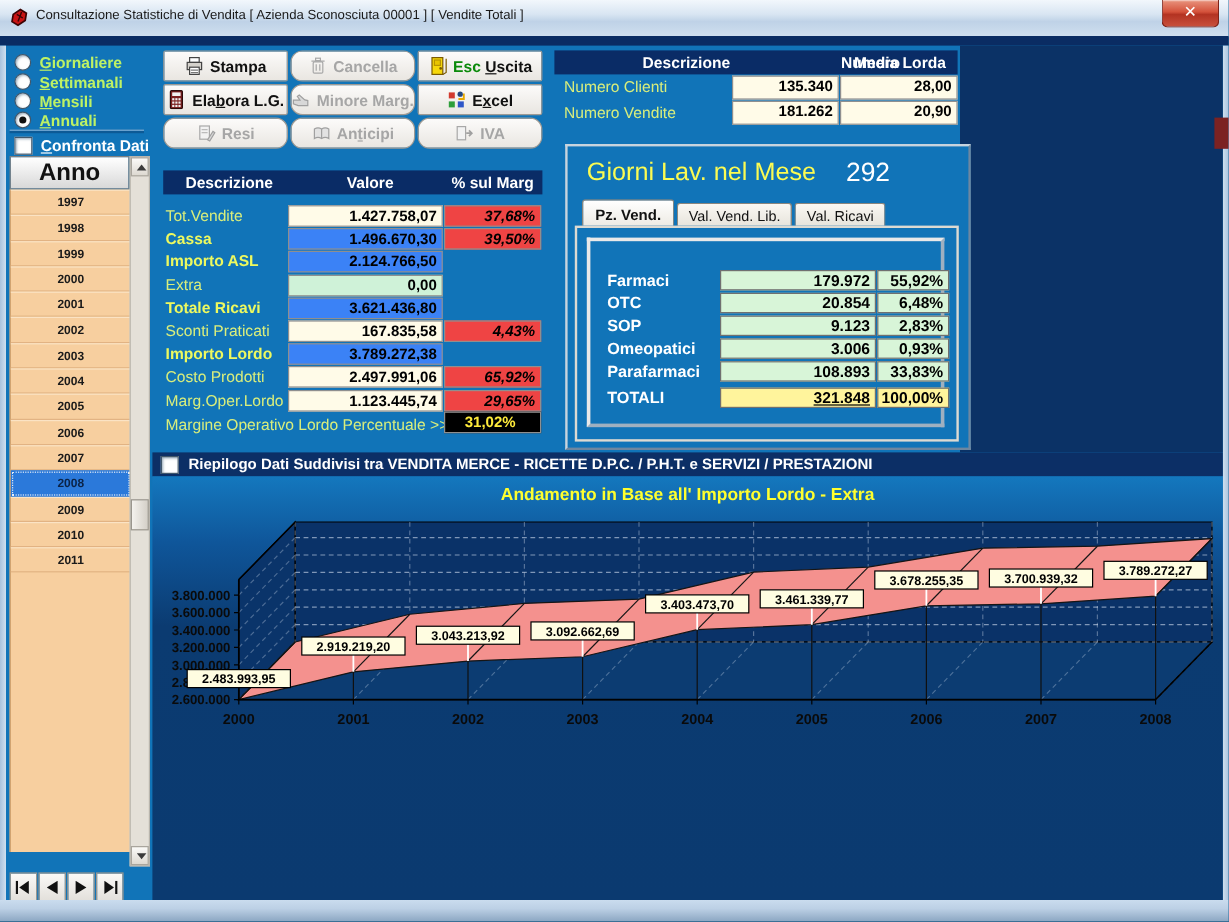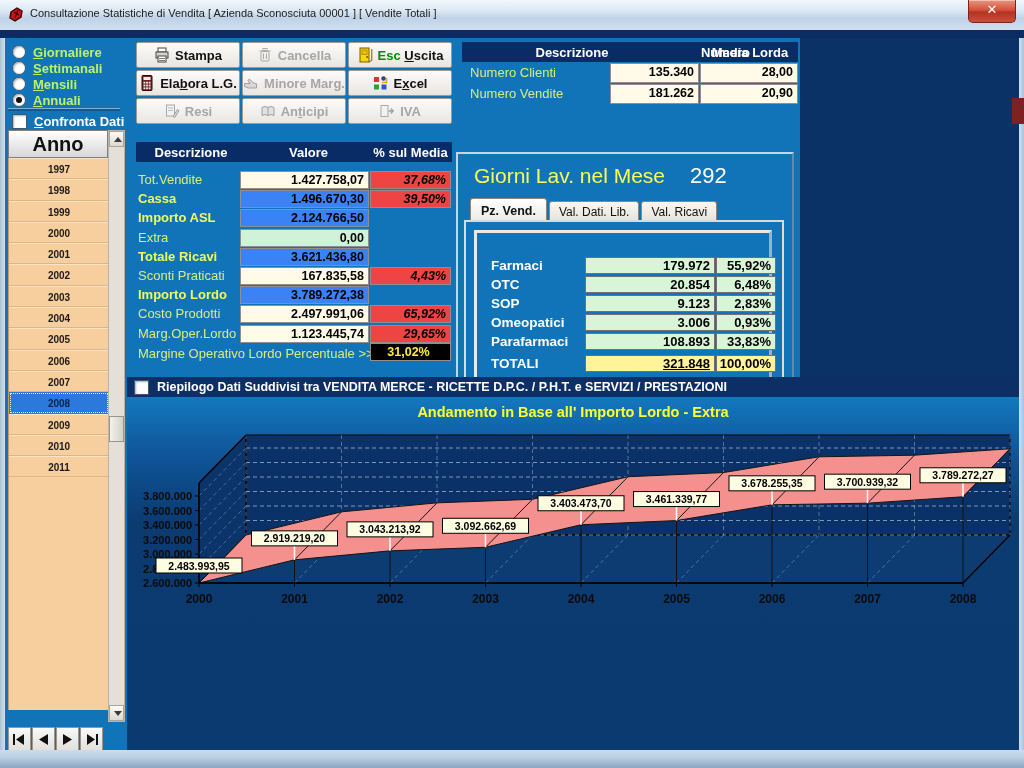--- a/index.html
+++ b/index.html
@@ -31,35 +31,35 @@
   .scroll-btn{position:absolute;left:0;width:15px;height:16px;background:linear-gradient(180deg,#FBFAF8,#DDD9D1);border:1px solid #A9A59D;box-sizing:border-box;}
   .scroll-btn .tri{position:absolute;left:3.5px;width:0;height:0;border-left:4px solid transparent;border-right:4px solid transparent;}
   .tri-up{top:5px;border-bottom:5px solid #3A3A3A;}
   .tri-down{top:5px;border-top:5px solid #3A3A3A;}
   .scroll-thumb{position:absolute;left:0;top:285px;width:15px;height:26px;background:linear-gradient(90deg,#F4F2EE,#D4D0C8);border:1px solid #9A968E;box-sizing:border-box;}
   .navbar{left:8px;top:727px;height:25px;display:flex;gap:1px;}
   .nav-btn{width:23px;height:25px;background:linear-gradient(180deg,#FAF9F7,#E2DFDA);border:1px solid #9A968E;box-sizing:border-box;display:flex;align-items:center;justify-content:center;}
   
   .toolbar{left:136px;top:42px;width:318px;display:grid;grid-template-columns:104px 104px 104px;grid-auto-rows:26px;gap:2px;}
   .tb-btn{background:linear-gradient(180deg,#FCFBFA,#E9E6E1);border:1px solid #9E9A94;border-radius:2px;display:flex;align-items:center;justify-content:center;gap:5px;font-size:13px;font-weight:bold;color:#111;}
-  .tb-btn.disabled{color:#A6A6A6;}
+  .tb-btn.disabled{color:#A6A6A6;border-radius:10px;}
   .tb-btn .esc{color:#0A8A0A;}
   .tb-btn svg{flex:none;}
   
   .thead{background:#0A2C66;color:#fff;font-weight:bold;font-size:13px;display:flex;align-items:center;}
   .cell{position:absolute;box-sizing:border-box;border:1px solid #8F8F8F;font-size:12.5px;font-weight:bold;color:#000;text-align:right;padding:1px 4px 0 0;}
   .bg-cream{background:#FFFBE8;} .bg-orange{background:#3b82f6;} .bg-blue{background:#ef4444;font-style:italic;} .bg-green{background:#CFF2D8;}
   .row-label{position:absolute;font-size:13px;color:#D9EE7C;white-space:nowrap;}
   .row-label.b{font-weight:bold;color:#EDF95F;}
   .pct-final{background:#000;color:#FFEB3B;text-align:center;font-weight:bold;}
   
   .navy-panel{left:800px;top:38px;width:219px;height:339px;background:#0B3266;}
   .maroon{left:1012px;top:98px;width:12px;height:26px;background:#7C2222;}
   
-  .giorni{left:456px;top:120px;width:338px;height:255px;background:#1174B8;border:2px solid #C8D4DE;border-right-color:#6E87A0;border-bottom-color:#6E87A0;box-sizing:border-box;margin-top:32px;}
+  .giorni{left:471px;top:120px;width:338px;height:255px;background:#1174B8;border:2px solid #C8D4DE;border-right-color:#6E87A0;border-bottom-color:#6E87A0;box-sizing:border-box;}
   .giorni-title{position:absolute;left:16px;top:10px;font-size:21px;color:#FBFB52;}
   .giorni-value{position:absolute;left:232px;top:9px;font-size:22px;color:#FFFFFF;}
   .tabs{position:absolute;left:12px;top:44px;display:flex;align-items:flex-end;}
   .tab{background:linear-gradient(180deg,#FAF8F3,#E6E3DB);border:1px solid #8A867E;border-bottom:none;border-radius:3px 3px 0 0;font-size:12px;color:#111;padding:3px 9px 2px 9px;margin-right:2px;}
   .tab.active{font-weight:bold;font-size:12.5px;padding:5px 10px 3px 10px;background:linear-gradient(180deg,#FFFFFF,#EDEAE3);}
   .tabpage{position:absolute;left:6px;top:66px;width:320px;height:180px;border:2px solid #DDDAD2;background:#1174B8;box-sizing:border-box;}
   .tabinner{position:absolute;left:8px;top:8px;width:298px;height:158px;border:3px solid #E9E9E9;border-right-color:#9FB0C0;border-bottom-color:#9FB0C0;background:#1174B8;box-sizing:border-box;}
   .cat-label{position:absolute;font-size:13.5px;font-weight:bold;color:#FFFFFF;white-space:nowrap;}
   .cat-cell{position:absolute;box-sizing:border-box;border:1px solid #707070;background:#D8F5D8;font-size:13px;font-weight:bold;color:#000;text-align:right;padding-right:4px;}
   .cat-cell.total{background:#FFF49C;}
@@ -268,21 +268,21 @@
       <div class="abs cell bg-cream" style="left: 610px; top: 84px; width: 89px; height: 20px;">181.262</div>
       <div class="abs cell bg-cream" style="left: 700px; top: 84px; width: 98px; height: 20px;">20,90</div>
     </div>
 
   <div class="abs navy-panel"></div>
   <div class="abs maroon"></div>
 
   <div class="abs thead" style="left:136px;top:142px;width:316px;height:20px;">
     <span style="position:absolute;left:0;width:110px;text-align:center;">Descrizione</span>
     <span style="position:absolute;left:110px;width:125px;text-align:center;">Valore</span>
-    <span style="position:absolute;left:233px;width:83px;text-align:center;">% sul Media</span>
+    <span style="position:absolute;left:233px;width:83px;text-align:center;">% sul Marg</span>
   </div>
   <div id="stats-rows">
       <div class="abs row-label" style="left: 138px; top: 172px;">Tot.Vendite</div>
       <div class="abs cell bg-cream" style="left: 240px; top: 171px; width: 129px; height: 18px;">1.427.758,07</div>
       <div class="abs cell bg-blue" style="left: 370px; top: 171px; width: 81px; height: 18px;">37,68%</div>
       <div class="abs row-label b" style="left: 138px; top: 191.2px;">Cassa</div>
       <div class="abs cell bg-orange" style="left: 240px; top: 190.2px; width: 129px; height: 18px;">1.496.670,30</div>
       <div class="abs cell bg-blue" style="left: 370px; top: 190.2px; width: 81px; height: 18px;">39,50%</div>
       <div class="abs row-label b" style="left: 138px; top: 210.4px;">Importo ASL</div>
       <div class="abs cell bg-orange" style="left: 240px; top: 209.4px; width: 129px; height: 18px;">2.124.766,50</div>
@@ -303,21 +303,21 @@
       <div class="abs cell bg-blue" style="left: 370px; top: 324.6px; width: 81px; height: 18px;">29,65%</div>
     </div>
   <div class="abs row-label" style="left:138px;top:346px;">Margine Operativo Lordo Percentuale &gt;&gt;</div>
   <div class="abs cell pct-final" style="left:370px;top:343px;width:81px;height:18px;">31,02%</div>
 
   <div class="abs giorni">
     <div class="giorni-title">Giorni Lav. nel Mese</div>
     <div class="giorni-value">292</div>
     <div class="tabs" id="tabs">
         <div class="tab active">Pz. Vend.</div>
-        <div class="tab">Val. Dati. Lib.</div>
+        <div class="tab">Val. Vend. Lib.</div>
         <div class="tab">Val. Ricavi</div>
       </div>
     <div class="tabpage">
       <div class="tabinner" id="cat-table">
           <div class="cat-label" style="left: 14px; top: 25px;">Farmaci</div>
           <div class="cat-cell" style="left: 108px; top: 24px; width: 130px; height: 17px;">179.972</div>
           <div class="cat-cell" style="left: 239px; top: 24px; width: 60px; height: 17px;">55,92%</div>
           <div class="cat-label" style="left: 14px; top: 44px;">OTC</div>
           <div class="cat-cell" style="left: 108px; top: 43px; width: 130px; height: 17px;">20.854</div>
           <div class="cat-cell" style="left: 239px; top: 43px; width: 60px; height: 17px;">6,48%</div>

